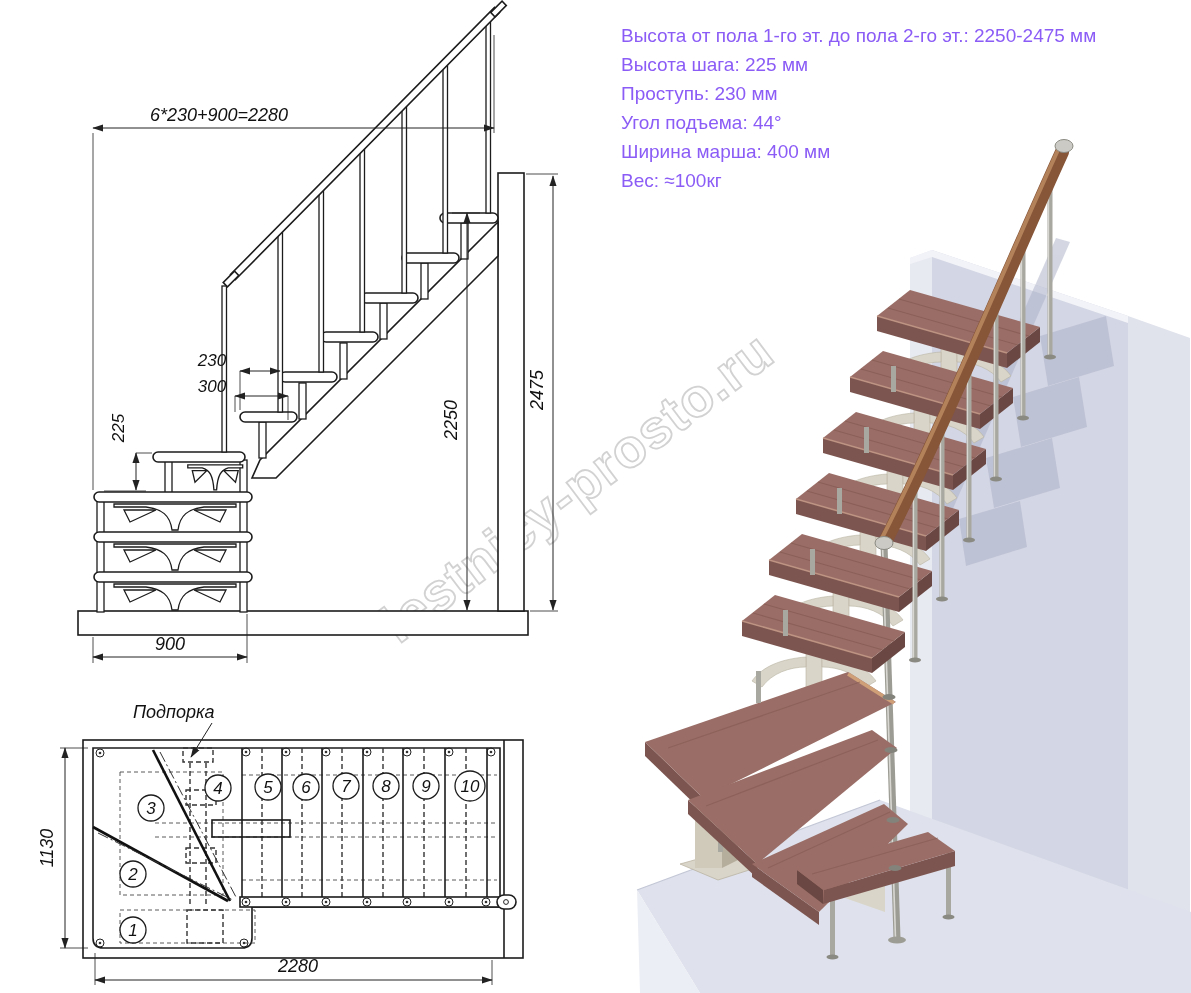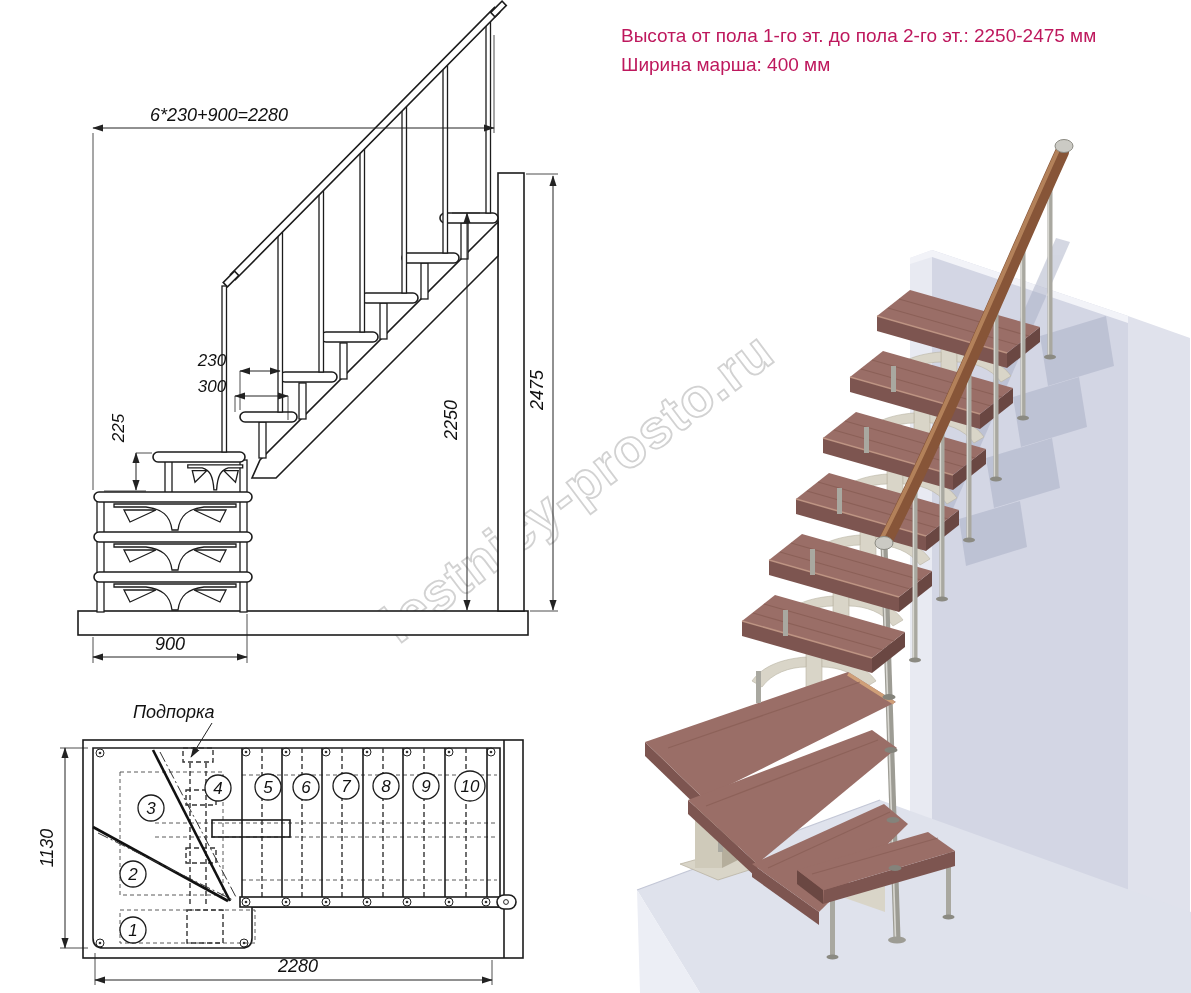--- a/index.html
+++ b/index.html
@@ -1,19 +1,19 @@
 <!DOCTYPE html>
 <html><head>
 <meta charset="utf-8">
 <style>
   html,body{margin:0;padding:0;background:#fff;}
   #page{position:relative;width:1191px;height:993px;background:#fff;overflow:hidden;
         font-family:"Liberation Sans",sans-serif;}
   #page svg{position:absolute;left:0;top:0;}
-  .specs{position:absolute;left:621px;top:21px;color:#be185d;
+  .specs{position:absolute;left:621px;top:21px;color:#8b5cf6;
          font:19px/29px "Liberation Sans",sans-serif;white-space:nowrap;}
   .ln{stroke:#1c1c1c;stroke-width:1.6;fill:none;}
   .lnf{stroke:#1c1c1c;stroke-width:1.6;fill:#fff;}
   .lnw{stroke:#1c1c1c;stroke-width:1.3;fill:#fff;}
   .dim{stroke:#222;stroke-width:1;fill:none;}
   .ext{stroke:#222;stroke-width:0.8;fill:none;}
   .dash{stroke:#474747;stroke-width:0.9;fill:none;stroke-dasharray:4 3;}
   .dashb{stroke:#333;stroke-width:1.4;fill:none;stroke-dasharray:5 3;}
   .dashdot{stroke:#333;stroke-width:1;fill:none;stroke-dasharray:11 3 2 3;}
   .thick{stroke:#111;stroke-width:2.6;fill:none;}
@@ -414,16 +414,20 @@
       <path d="M1062,152 C1015,255 942,430 886,540" stroke="#875538" stroke-width="14" fill="none" stroke-linecap="round"></path>
       <path d="M1058,150 C1011,253 938,428 882,538" stroke="#bb8a60" stroke-width="4" fill="none" opacity=".85" stroke-linecap="round"></path>
       <ellipse cx="1064" cy="146" rx="9" ry="6.5" fill="#cbcac4" stroke="#8b8a82" stroke-width="1"></ellipse>
       <ellipse cx="884" cy="543" rx="9" ry="6.5" fill="#cbcac4" stroke="#8b8a82" stroke-width="1"></ellipse>
     </g>
   </g>
 </svg>
 
   <div class="specs">
     <div>Высота от пола 1-го эт. до пола 2-го эт.: 2250-2475 мм</div>
+    <div>Высота шага: 225 мм</div>
+    <div>Проступь: 230 мм</div>
+    <div>Угол подъема: 44°</div>
     <div>Ширина марша: 400 мм</div>
+    <div>Вес: ≈100кг</div>
   </div>
 
 </div>
 
 </body></html>

